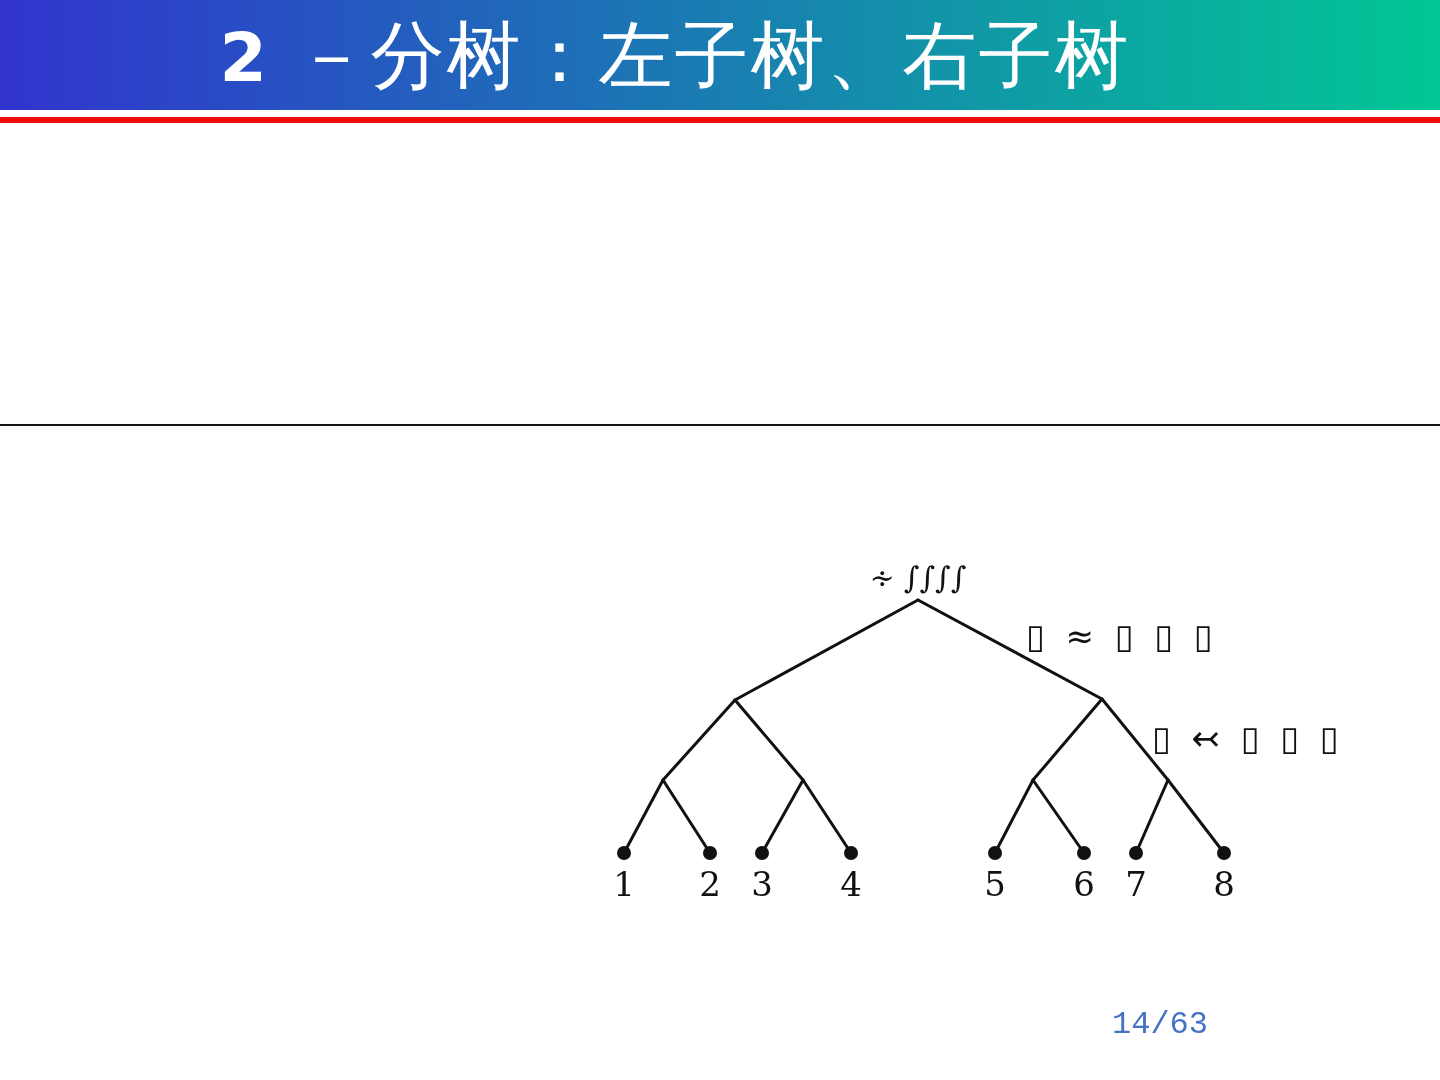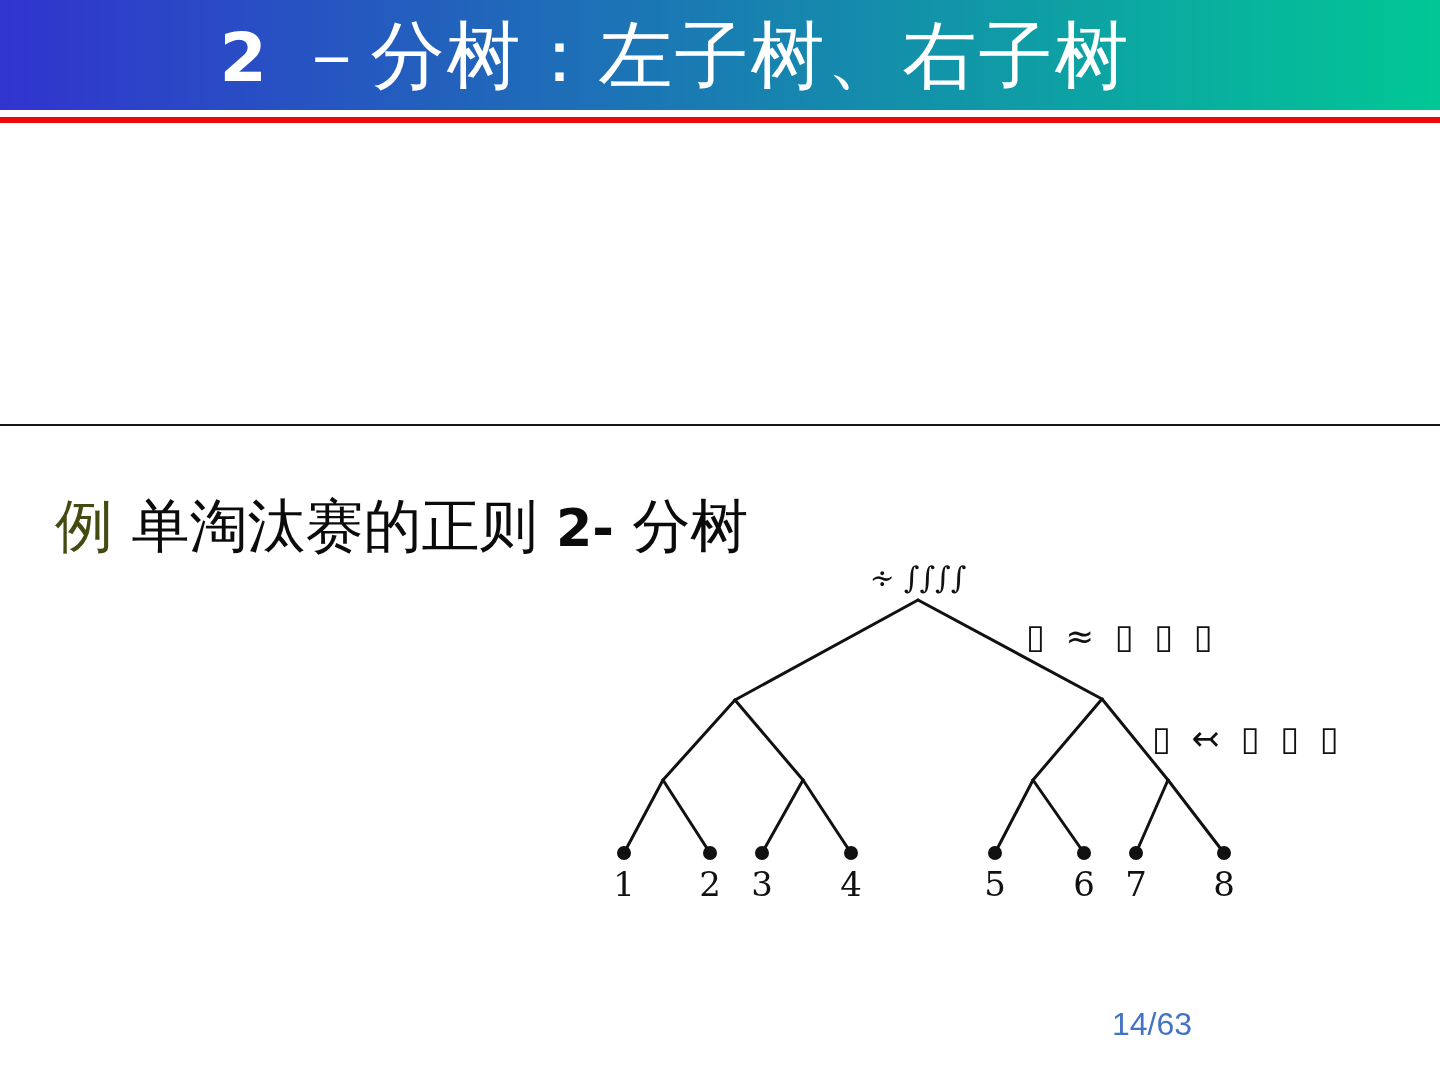--- a/index.html
+++ b/index.html
@@ -56,38 +56,37 @@
   }
   .tree-annotation.upper { left:1026px; top:616px; }
   .tree-annotation.lower { left:1152px; top:718px; }
   .leaf-label {
     position:absolute; top:864px; width:64px; text-align:center;
     font-size:34px; color:#111;
   }
   .page-number {
     position:absolute; left:1112px; top:1006px; font-size:32px;
     color:var(--page-blue,#4472c4);
-    font-family:Liberation Sans, sans-serif;
+    font-family:Liberation Mono, monospace;
   }
 </style>
 </head>
 <body>
 
 <div class="slide">
 
   <div class="title-bar">
     <div class="slide-title"><span class="title-number">2</span><span> －分树：左子树、右子树</span></div>
   </div>
 
   <div class="red-rule"></div>
 
 
   <div class="section-divider"></div>
 
-  <div class="example-heading"><span class="example-marker">例</span><span> 单淘汰赛的正则 </span><span class="t-bold">2-</span><span> 分树</span></div>
 
   <div>
     <svg id="tree-svg" class="tree-svg" viewBox="0 0 1440 1080" xmlns="http://www.w3.org/2000/svg">
         <line x1="918" y1="600" x2="735" y2="700"></line>
         <line x1="918" y1="600" x2="1102" y2="699"></line>
         <line x1="735" y1="700" x2="663" y2="780"></line>
         <line x1="735" y1="700" x2="803" y2="780"></line>
         <line x1="1102" y1="699" x2="1033" y2="780"></line>
         <line x1="1102" y1="699" x2="1168" y2="780"></line>
         <line x1="663" y1="780" x2="624" y2="853"></line>

